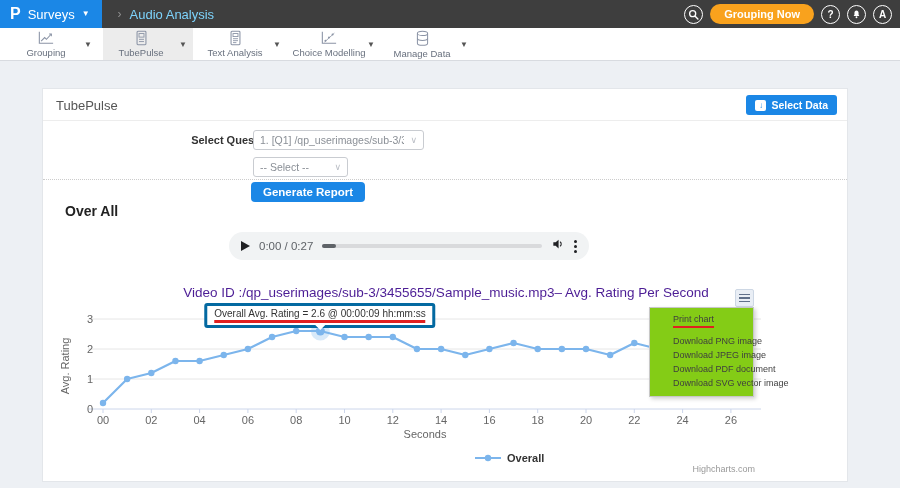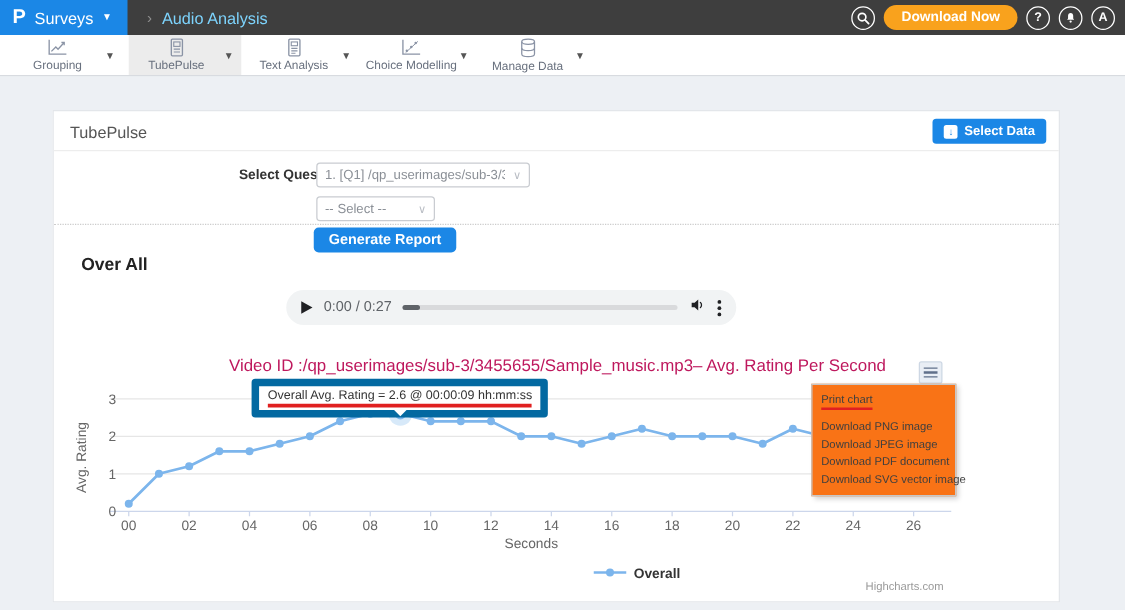--- a/index.html
+++ b/index.html
@@ -54,28 +54,28 @@
   .player { position:absolute; left:186px; top:143px; width:360px; height:28px; background:#f1f3f4; border-radius:14px; display:flex; align-items:center; gap:9px; padding:0 12px; }
   .play-btn { width:0; height:0; border-left:9px solid #202124; border-top:5.5px solid transparent; border-bottom:5.5px solid transparent; cursor:pointer; }
   .player-time { font-size:11.5px; color:#5f6368; white-space:nowrap; }
   .player-track { flex:1; height:4px; background:#d9dadc; border-radius:2px; position:relative; cursor:pointer; }
   .player-track .played { position:absolute; left:0; top:0; height:4px; width:14px; background:#5f6368; border-radius:2px; }
   .kebab { display:flex; flex-direction:column; gap:2px; cursor:pointer; }
   .kebab i { width:3px; height:3px; border-radius:50%; background:#202124; }
 
   
   .chart-wrap { position:absolute; left:0; top:192px; width:806px; height:200px; }
-  .chart-title { position:absolute; left:0; top:4px; width:100%; text-align:center; font-size:13.5px; color:#be185d; }
+  .chart-title { position:absolute; left:0; top:4px; width:100%; text-align:center; font-size:13.5px; color:#4c1d95; }
   .burger { position:absolute; left:692px; top:8px; width:19px; height:18px; background:#e9eef5; border:1px solid #cdd7e4; border-radius:2px; display:flex; flex-direction:column; justify-content:center; gap:2px; padding:0 3px; cursor:pointer; }
   .burger i { height:1.5px; background:#60708a; }
-  .tooltip { position:absolute; left:277px; top:22px; transform:translateX(-50%); background:rgba(255,255,255,0.97); border:6px solid #0369a1; border-radius:3px; padding:2px 7px 2px 7px; white-space:nowrap; z-index:3; }
+  .tooltip { position:absolute; left:277px; top:22px; transform:translateX(-50%); background:rgba(255,255,255,0.97); border:3px solid #0369a1; border-radius:3px; padding:2px 7px 2px 7px; white-space:nowrap; z-index:3; }
   .tooltip-text { font-size:10px; color:#333; }
   .tooltip-underline { height:3px; background:#e02020; margin-top:1px; }
   .tooltip:after { content:""; position:absolute; left:50%; bottom:-5px; margin-left:-5px; border-left:5px solid transparent; border-right:5px solid transparent; border-top:5px solid #fff; }
-  .ctx-menu { position:absolute; left:606px; top:26px; width:116px; background:#f97316; border:1px solid #c7c7c7; box-shadow:2px 2px 4px rgba(0,0,0,0.18); padding:4px 0 6px 0; z-index:4; }
+  .ctx-menu { position:absolute; left:606px; top:26px; width:105px; background:#84cc16; border:1px solid #c7c7c7; box-shadow:2px 2px 4px rgba(0,0,0,0.18); padding:4px 0 6px 16px; z-index:4; }
   .ctx-item { font-size:9px; color:#3f3f3f; padding:2px 7px; white-space:nowrap; cursor:pointer; }
   .ctx-item.first { padding-bottom:1px; margin-bottom:9px; }
   .ctx-item.first span { border-bottom:2.5px solid #e02020; padding-bottom:2px; }
 </style>
 </head>
 <body>
 
 <div class="page">
 
   <div class="hdr">
@@ -88,21 +88,21 @@
       <span class="crumb-sep">›</span>
       <span class="crumb-page">Audio Analysis</span>
     </div>
     <div class="hdr-right">
       <span class="circle-ic">
         <svg width="11" height="11" viewBox="0 0 20 20">
             <circle cx="8.5" cy="8.5" r="5.5" fill="none" stroke="#fff" stroke-width="2.4"></circle>
             <line x1="13" y1="13" x2="18" y2="18" stroke="#fff" stroke-width="2.6" stroke-linecap="round"></line>
           </svg>
       </span>
-      <button class="upgrade-btn">Download Now</button>
+      <button class="upgrade-btn">Grouping Now</button>
       <span class="circle-ic">?</span>
       <span class="circle-ic">
         <svg width="11" height="11" viewBox="0 0 24 24">
             <path d="M12 3 C9.2 3 7.5 5.2 7.5 8 V12.5 L5.8 15 H18.2 L16.5 12.5 V8 C16.5 5.2 14.8 3 12 3 Z" fill="#fff"></path>
             <circle cx="12" cy="18" r="2" fill="#fff"></circle>
           </svg>
       </span>
       <span class="circle-ic">A</span>
     </div>
   </div>

